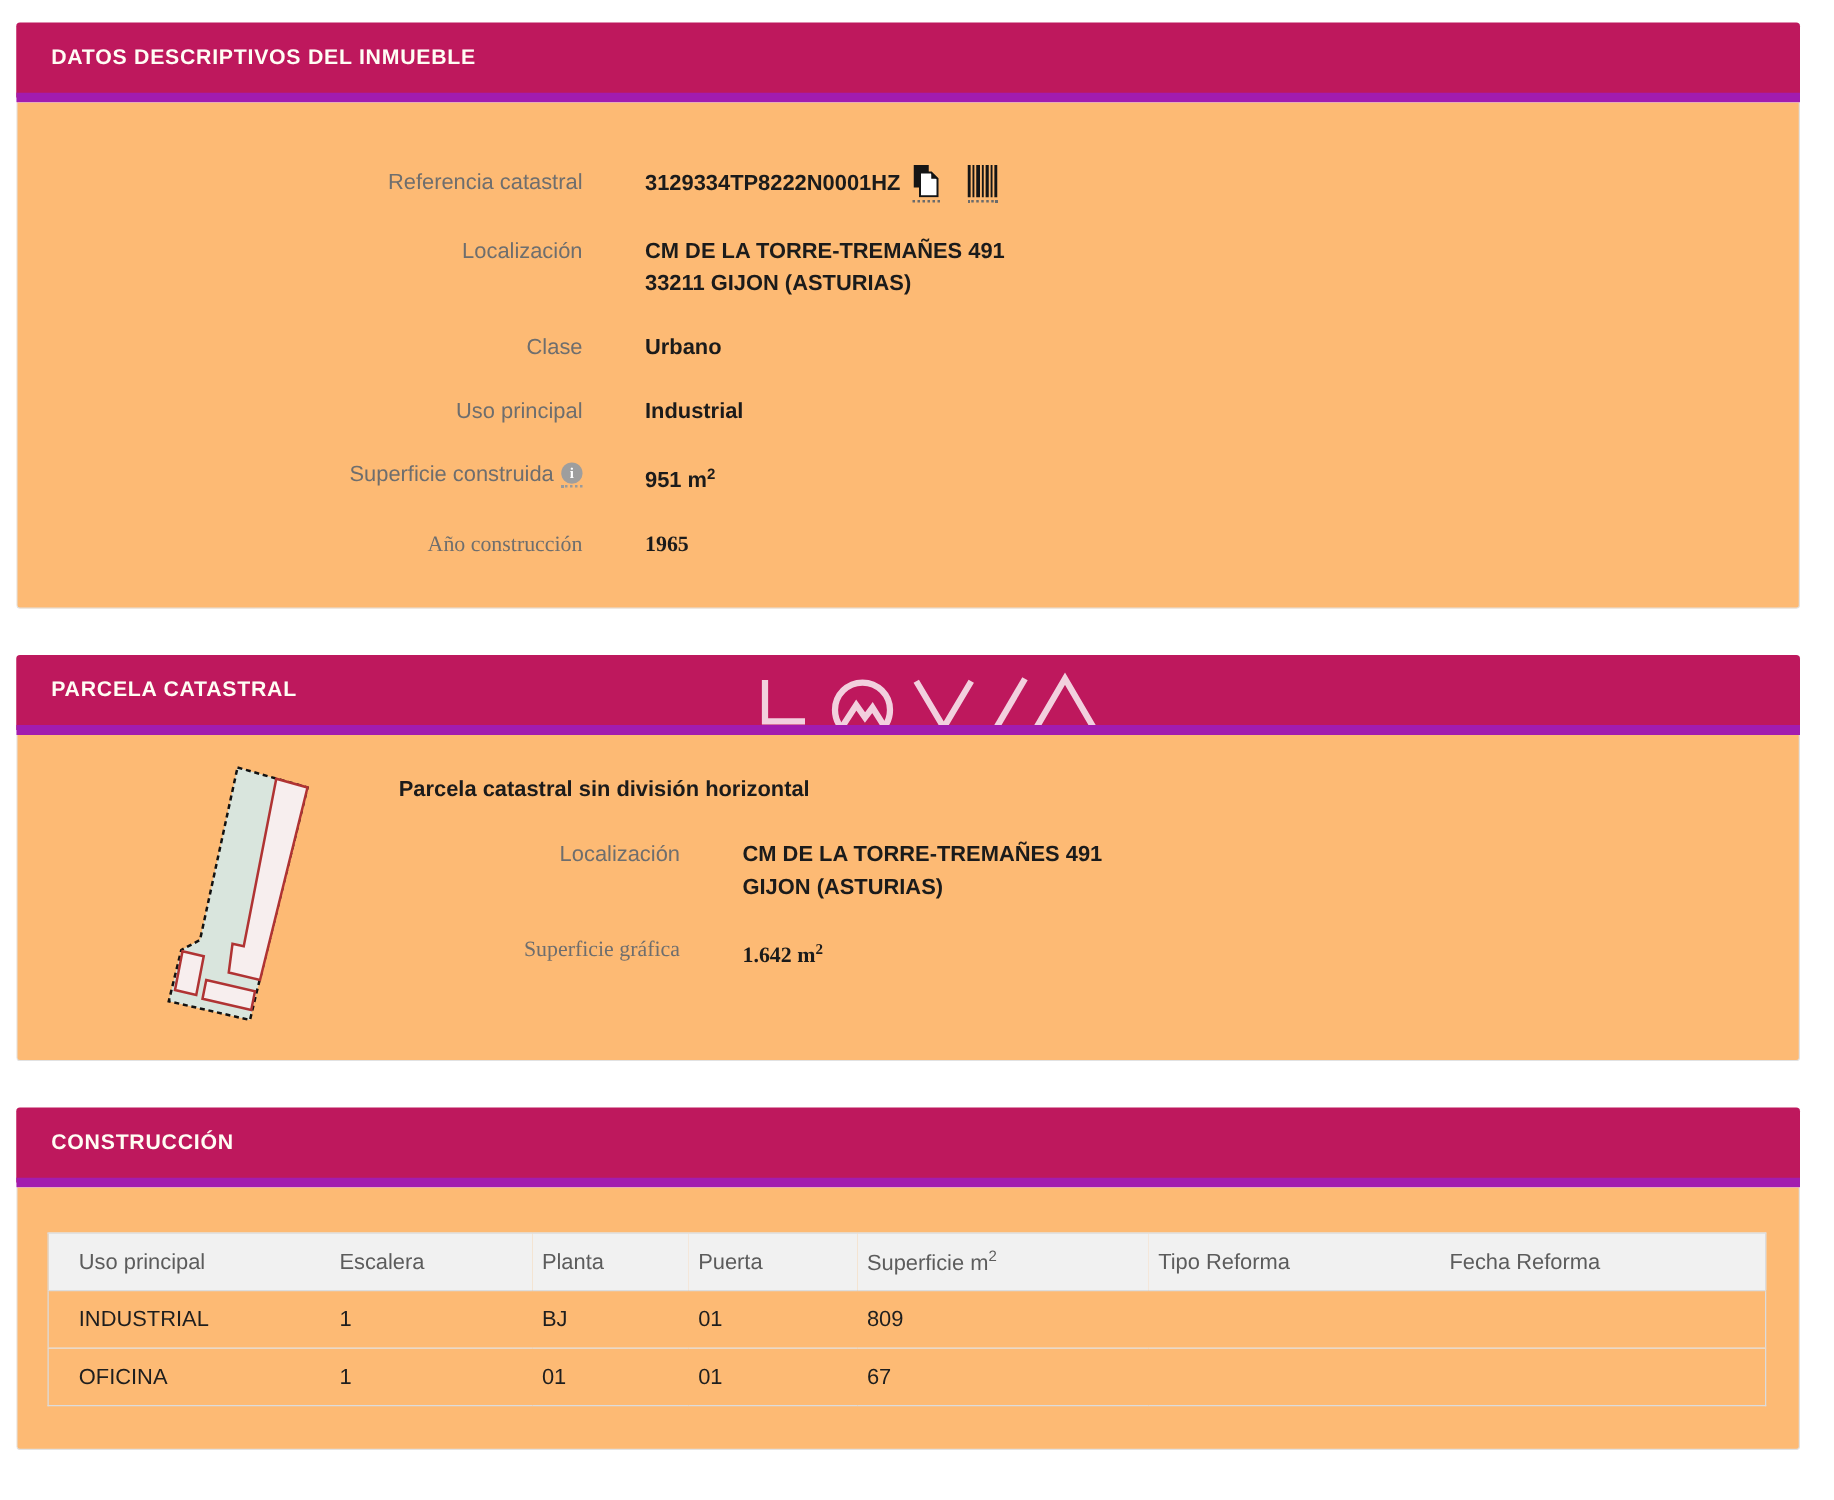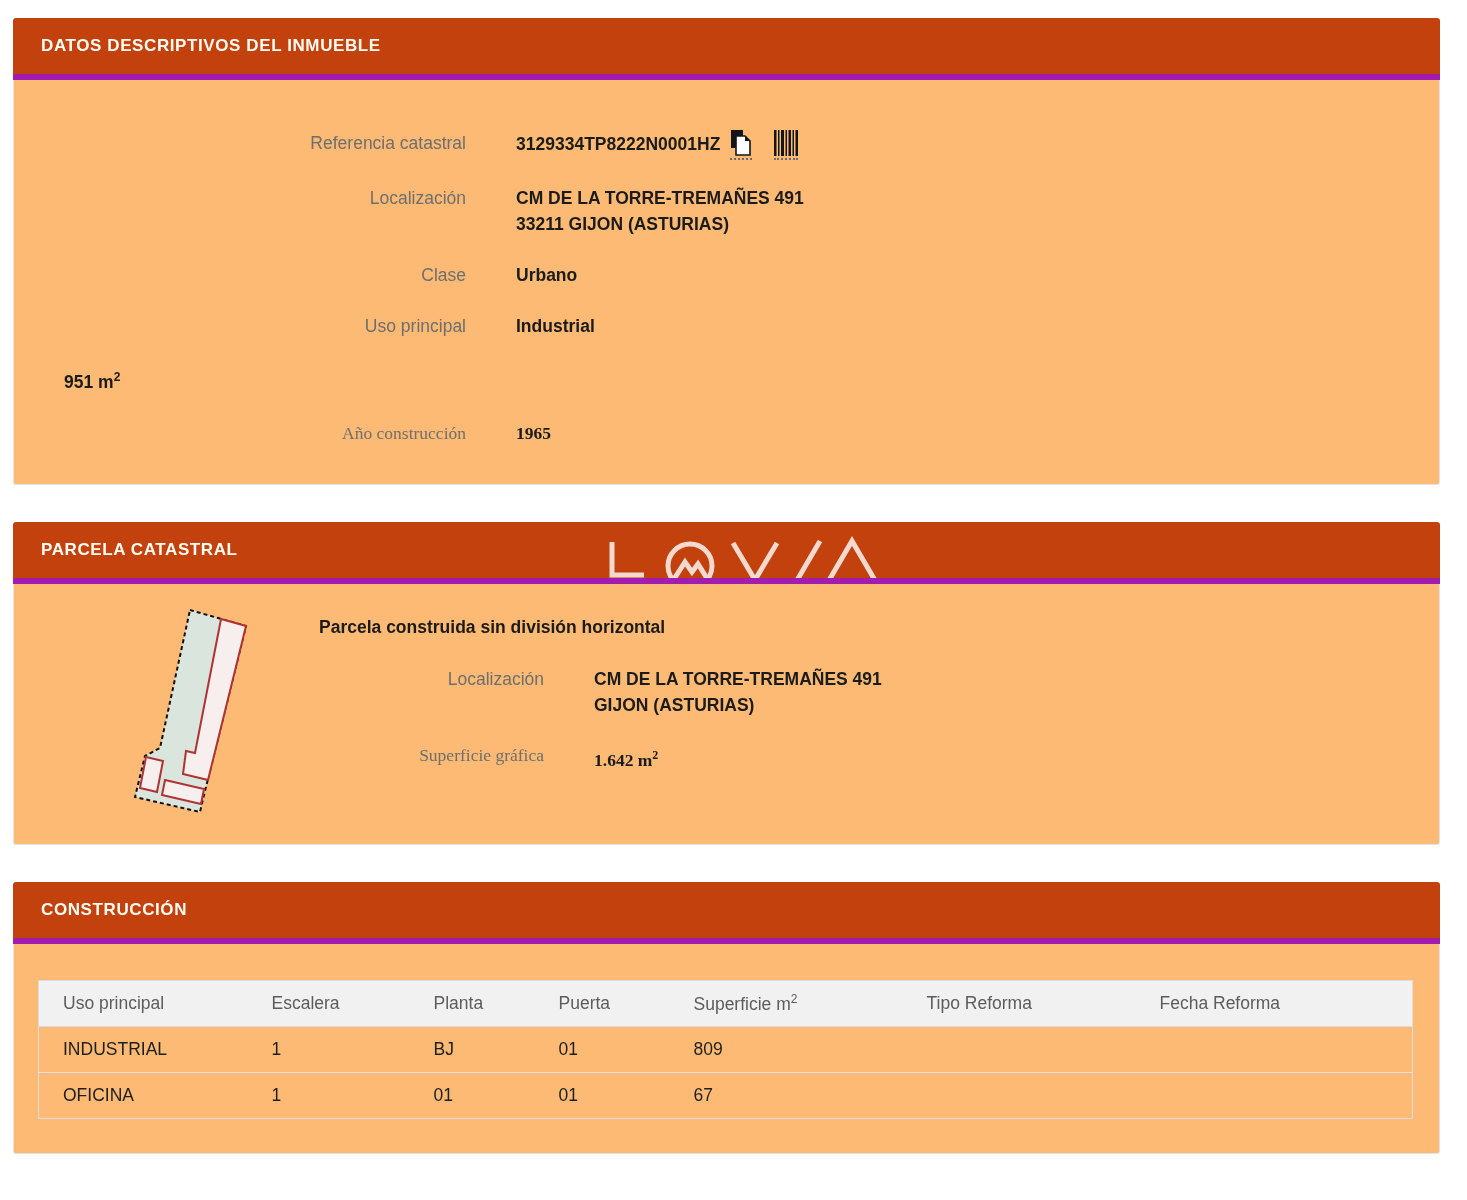--- a/index.html
+++ b/index.html
@@ -6,22 +6,22 @@
   body {
     width: 1467px;
     font-family: "Liberation Sans", "DejaVu Sans", sans-serif;
     color: #1b1b1b;
   }
   .page { padding: 18px 27px 20px 13px; }
 
   
   .section { margin-bottom: 37px; }
   .band {
-    background: #c2410c;
-    border-bottom: 6px solid #a21caf;
+    background: #be185d;
+    border-bottom: 8px solid #a21caf;
     border-radius: 3px 3px 0 0;
     height: 56px;
     display: flex;
     align-items: center;
     padding-left: 28px;
     position: relative;
     overflow: hidden;
   }
   .band-title {
     color: #FFFDF4;
@@ -156,20 +156,23 @@
         <div class="kv-label"><span>Clase</span></div>
         <div class="kv-value"><span>Urbano</span></div>
       </div>
 
       <div class="kv">
         <div class="kv-label"><span>Uso principal</span></div>
         <div class="kv-value"><span>Industrial</span></div>
       </div>
 
       <div class="kv">
+        <div class="kv-label">
+          <span>Superficie construida</span><span class="info-wrap"><span class="info-circle">i</span></span>
+        </div>
         <div class="kv-value">
           <span>951 m</span><sup class="sq">2</sup>
         </div>
       </div>
 
       <div class="kv">
         <div class="kv-label"><span>Año construcción</span></div>
         <div class="kv-value"><span>1965</span></div>
       </div>
 
@@ -193,21 +196,21 @@
     <div class="panel-body" id="body-parcela">
 
       <svg class="parcel-map" width="128" height="212" viewBox="0 0 128 212">
         <path d="M58 2 L114 18 L73 183 L68 204 L3 189 L13 148 L28 140 Z" fill="#D9E5DD" stroke="#111111" stroke-width="2" stroke-dasharray="4 3"></path>
         <path d="M89 11 L114 18 L76 172 L51 166 L54 143 L63 145 Z" fill="#F7EEEE" stroke="#B03333" stroke-width="2"></path>
         <path d="M14 149 L31 153 L25 184 L8 180 Z" fill="#F7EEEE" stroke="#B03333" stroke-width="2"></path>
         <path d="M33 172 L72 181 L69 196 L30 187 Z" fill="#F7EEEE" stroke="#B03333" stroke-width="2"></path>
       </svg>
 
       <div class="parcela-content">
-        <div class="parcela-subtitle">Parcela construida sin división horizontal</div>
+        <div class="parcela-subtitle">Parcela catastral sin división horizontal</div>
 
         <div class="kv">
           <div class="kv-label"><span>Localización</span></div>
           <div class="kv-value">
             <div>CM DE LA TORRE-TREMAÑES 491</div>
             <div>GIJON (ASTURIAS)</div>
           </div>
         </div>
 
         <div class="kv">

